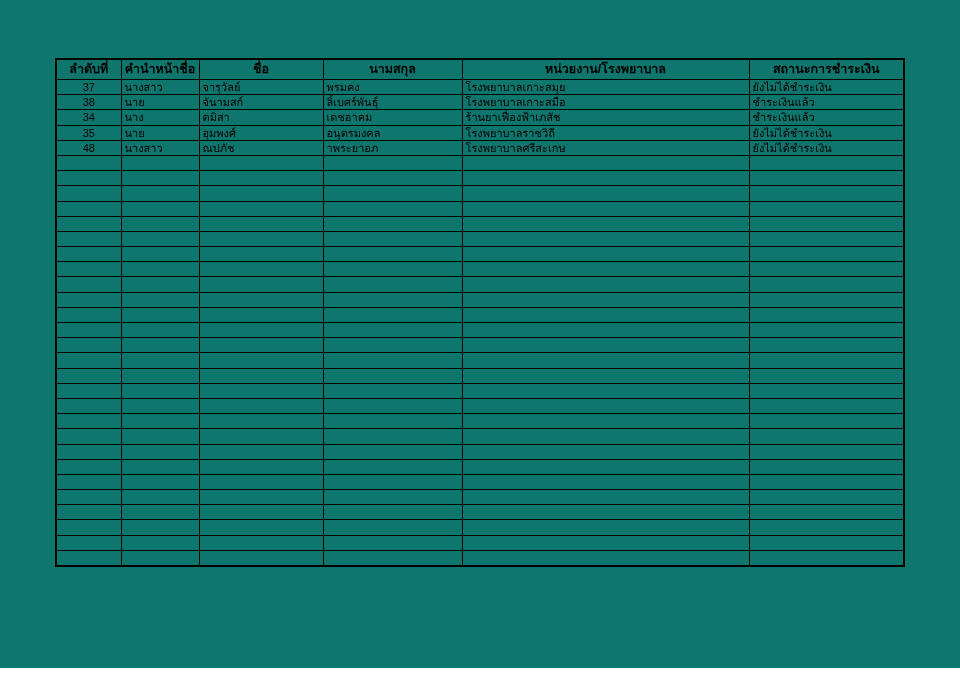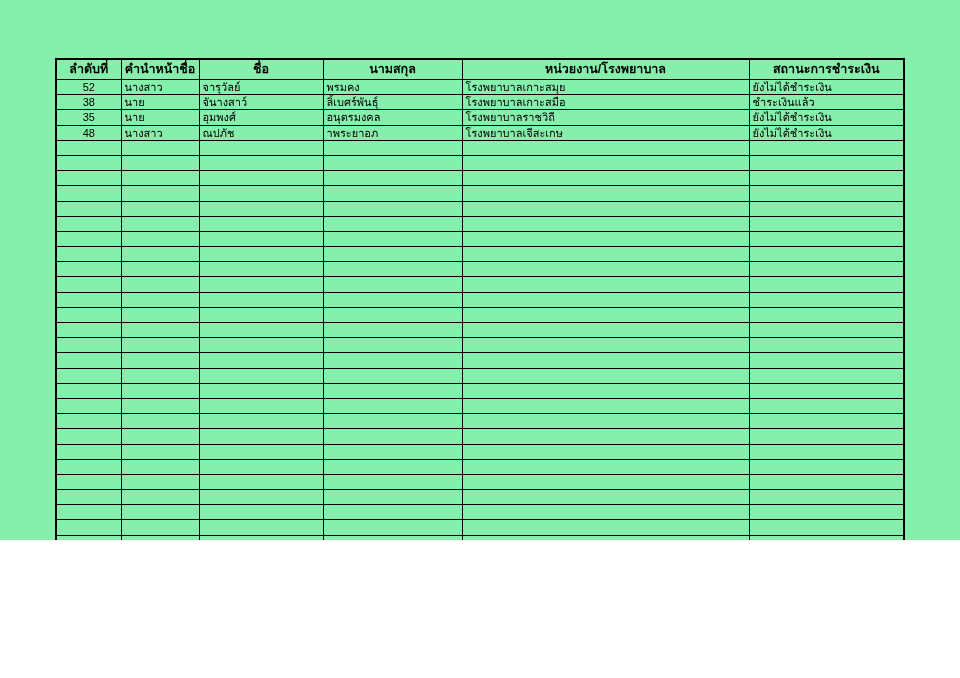--- a/index.html
+++ b/index.html
@@ -5,22 +5,22 @@
   html, body {
     margin: 0;
     padding: 0;
     background: #ffffff;
     font-family: "Liberation Sans", "DejaVu Sans", sans-serif;
     color: #000000;
   }
   .page {
     position: relative;
     width: 960px;
-    height: 540px;
-    background: #86efac;
+    height: 668px;
+    background: #0f766e;
     overflow: hidden;
   }
   .table-wrap {
     position: absolute;
     left: 55px;
     top: 58px;
   }
   table.payment-table {
     border-collapse: collapse;
     table-layout: fixed;
@@ -81,49 +81,57 @@
           <th>ลำดับที่</th>
           <th>คำนำหน้าชื่อ</th>
           <th>ชื่อ</th>
           <th>นามสกุล</th>
           <th>หน่วยงาน/โรงพยาบาล</th>
           <th>สถานะการชำระเงิน</th>
         </tr>
       </thead>
       <tbody>
           <tr>
-            <td class="num">52</td>
+            <td class="num">37</td>
             <td>นางสาว</td>
             <td>จารุวัลย์</td>
             <td>พรมคง</td>
             <td>โรงพยาบาลเกาะสมุย</td>
             <td>ยังไม่ได้ชำระเงิน</td>
           </tr>
           <tr>
             <td class="num">38</td>
             <td>นาย</td>
-            <td>จันางสาว์</td>
+            <td>จันามสก์</td>
             <td>ลิ้เบศร์พันธุ์</td>
             <td>โรงพยาบาลเกาะสมือ</td>
+            <td>ชำระเงินแล้ว</td>
+          </tr>
+          <tr>
+            <td class="num">34</td>
+            <td>นาง</td>
+            <td>ตมิสา</td>
+            <td>เดชอาคม</td>
+            <td>ร้านยาเฟื่องฟ้าเภสัช</td>
             <td>ชำระเงินแล้ว</td>
           </tr>
           <tr>
             <td class="num">35</td>
             <td>นาย</td>
             <td>อุมพงศ์</td>
             <td>อนุตรมงคล</td>
             <td>โรงพยาบาลราชวิถี</td>
             <td>ยังไม่ได้ชำระเงิน</td>
           </tr>
           <tr>
             <td class="num">48</td>
             <td>นางสาว</td>
             <td>ณปภัช</td>
             <td>าพระยาอภ</td>
-            <td>โรงพยาบาลเจีสะเกษ</td>
+            <td>โรงพยาบาลศรีสะเกษ</td>
             <td>ยังไม่ได้ชำระเงิน</td>
           </tr>
           <tr>
             <td class="num"></td>
             <td></td>
             <td></td>
             <td></td>
             <td></td>
             <td></td>
           </tr>

